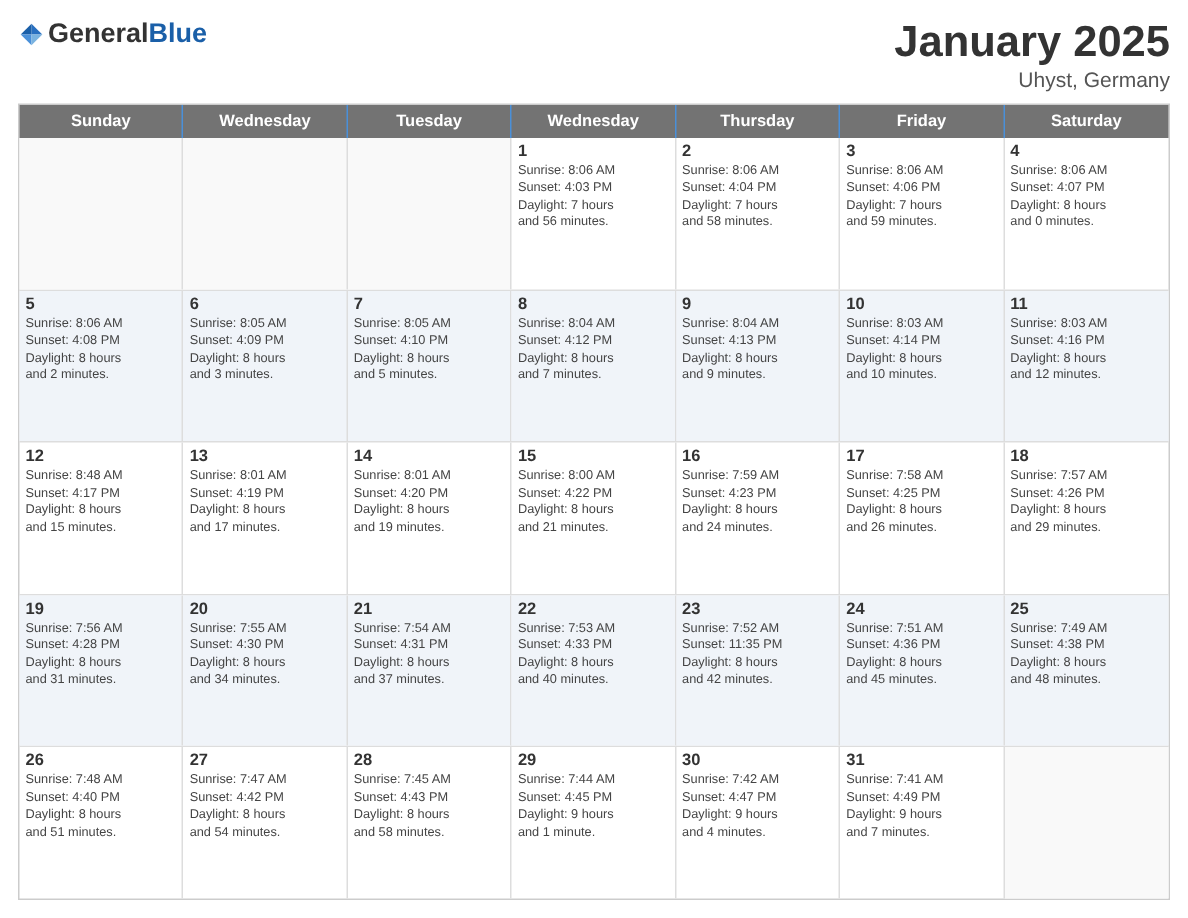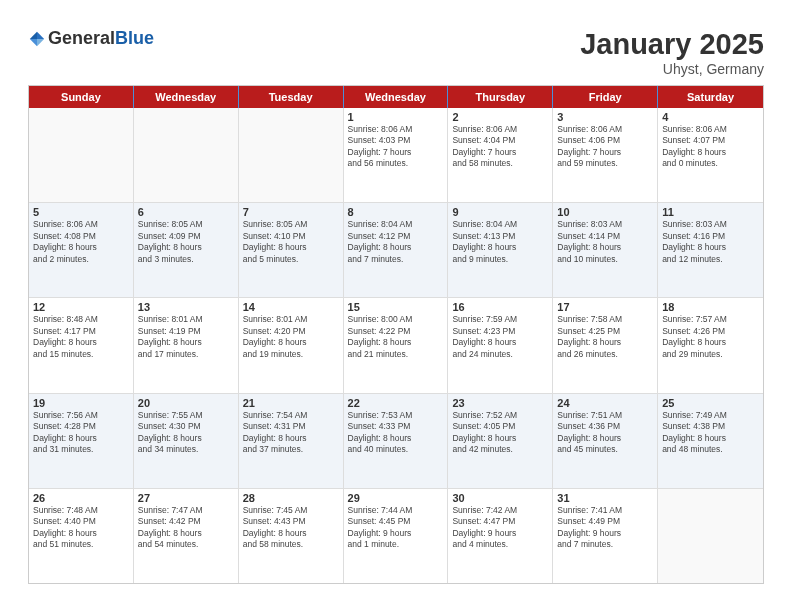--- a/index.html
+++ b/index.html
@@ -6,21 +6,21 @@
     body {
       width: 792px;
       height: 612px;
       font-family: Arial, sans-serif;
       background: #fff;
       overflow: hidden;
     }
     .page {
       width: 792px;
       height: 612px;
-      padding: 28px;
+      padding: 12px;
       display: flex;
       flex-direction: column;
     }
     .header {
       display: flex;
       justify-content: space-between;
       align-items: flex-start;
       margin-bottom: 8px;
     }
     .logo {
@@ -53,21 +53,21 @@
     }
     .calendar {
       flex: 1;
       display: flex;
       flex-direction: column;
       border: 1px solid #ccc;
     }
     .cal-header {
       display: grid;
       grid-template-columns: repeat(7, 1fr);
-      background: #b91c1c;
+      background: #737373;
     }
     .cal-header-cell {
       color: #fff;
       text-align: center;
       font-size: 11px;
       font-weight: bold;
       padding: 5px 2px;
       border-right: 1px solid #4a90d9;
     }
     .cal-header-cell:last-child { border-right: none; }
@@ -301,21 +301,21 @@
           <div class="cal-cell">
             <div class="day-num">22</div>
             <div class="day-info" style="white-space: pre-line;">Sunrise: 7:53 AM
 Sunset: 4:33 PM
 Daylight: 8 hours
 and 40 minutes.</div>
           </div>
           <div class="cal-cell">
             <div class="day-num">23</div>
             <div class="day-info" style="white-space: pre-line;">Sunrise: 7:52 AM
-Sunset: 4:05 PM
+Sunset: 11:35 PM
 Daylight: 8 hours
 and 42 minutes.</div>
           </div>
           <div class="cal-cell">
             <div class="day-num">24</div>
             <div class="day-info" style="white-space: pre-line;">Sunrise: 7:51 AM
 Sunset: 4:36 PM
 Daylight: 8 hours
 and 45 minutes.</div>
           </div>

